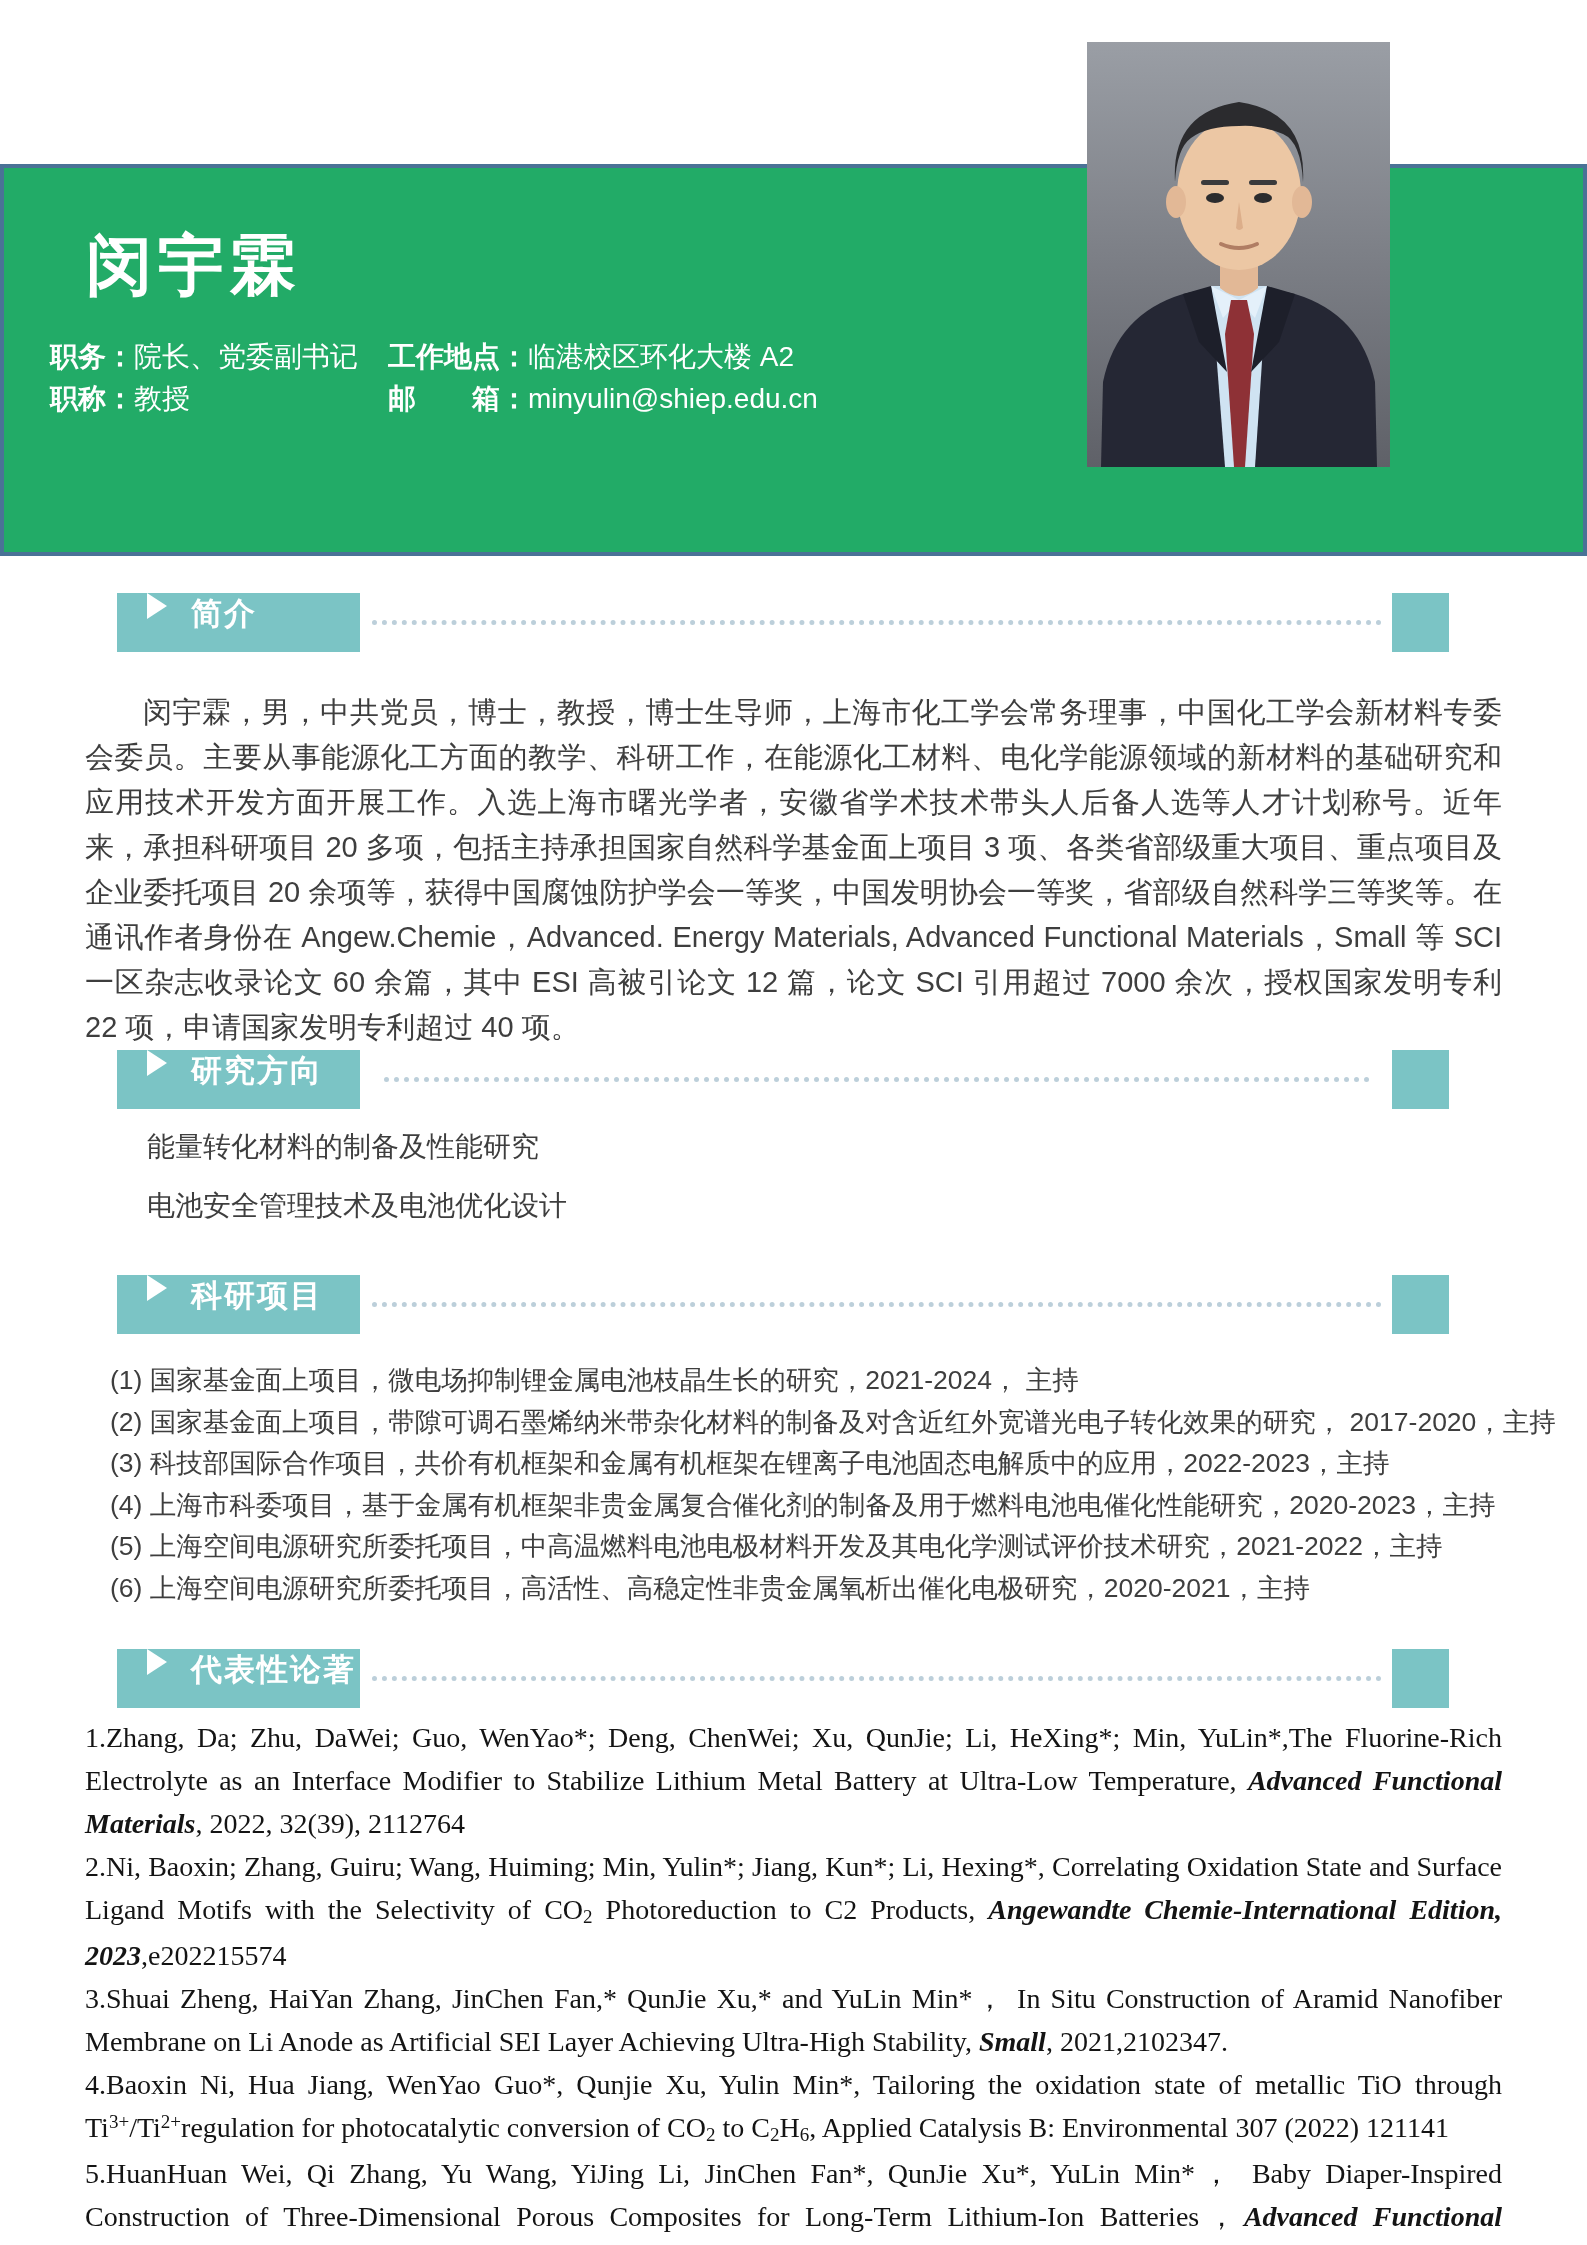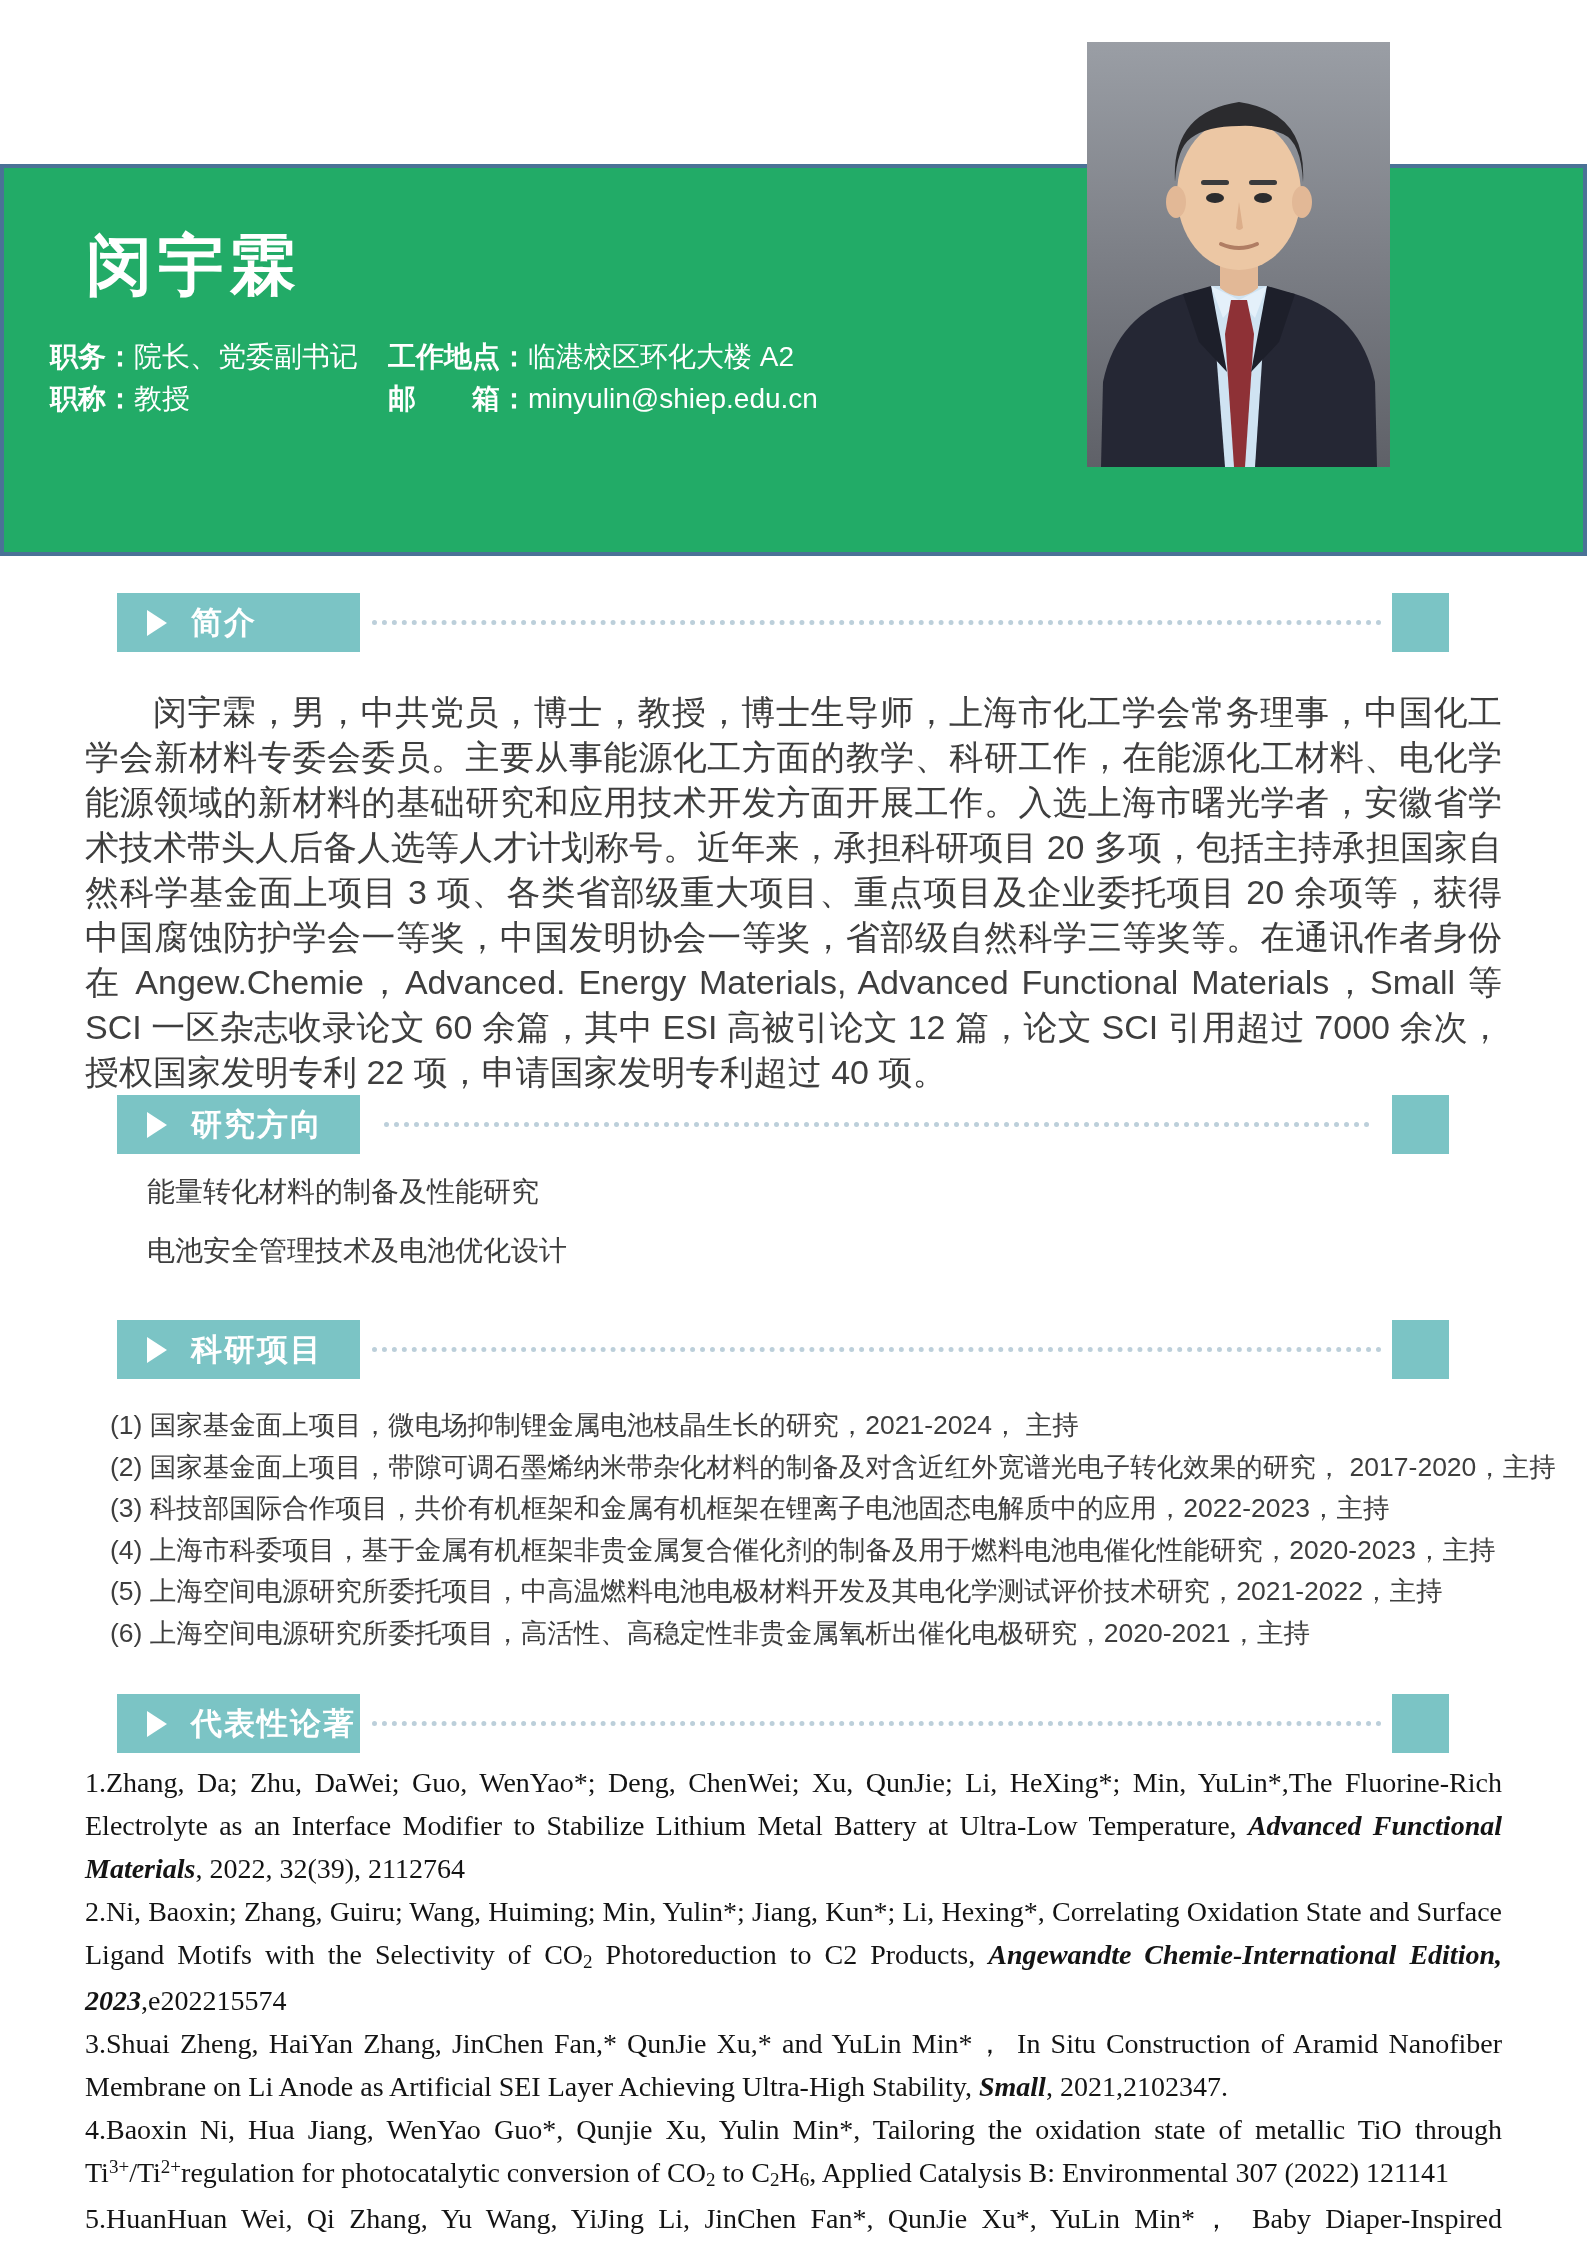--- a/index.html
+++ b/index.html
@@ -45,39 +45,39 @@
     margin-left:117px;margin-right:138px;
     height:59px;
   }
   .m-s1{margin-top:37px;}
   .m-s2{margin-top:0px;gap:12px;}
   .m-s3{margin-top:40px;}
   .m-s4{margin-top:40px;}
   .section-box{
     width:243px;height:59px;flex:none;
     background:var(--section-teal);
-    display:flex;align-items:center;
+    display:flex;
   }
   .tri{
     width:0;height:0;flex:none;
     border-left:20px solid #ffffff;
     border-top:13px solid transparent;
     border-bottom:13px solid transparent;
     margin-left:30px;
   }
   .section-title{
     margin-left:24px;color:#ffffff;font-size:31px;font-weight:bold;letter-spacing:2px;
     white-space:nowrap;
   }
   .leader{flex:1;height:0;border-top:5px dotted var(--leader-dots);margin:0 10px 0 12px;}
   .end-square{width:57px;height:59px;flex:none;background:var(--section-teal);}
   
   .intro-text{
     margin:38px 85px 0 85px;
-    font-size:34px;line-height:45px;color:var(--text-dark);
+    font-size:29px;line-height:45px;color:var(--text-dark);
     text-align:justify;text-indent:2em;
   }
   
   .research-list{margin:8px 0 0 147px;font-size:28px;color:var(--text-dark);}
   .research-item{line-height:59px;white-space:nowrap;}
   
   .projects-list{margin:26px 0 0 110px;font-size:26.5px;color:var(--text-dark);}
   .project-item{line-height:41.5px;white-space:nowrap;}
   
   .pubs{

